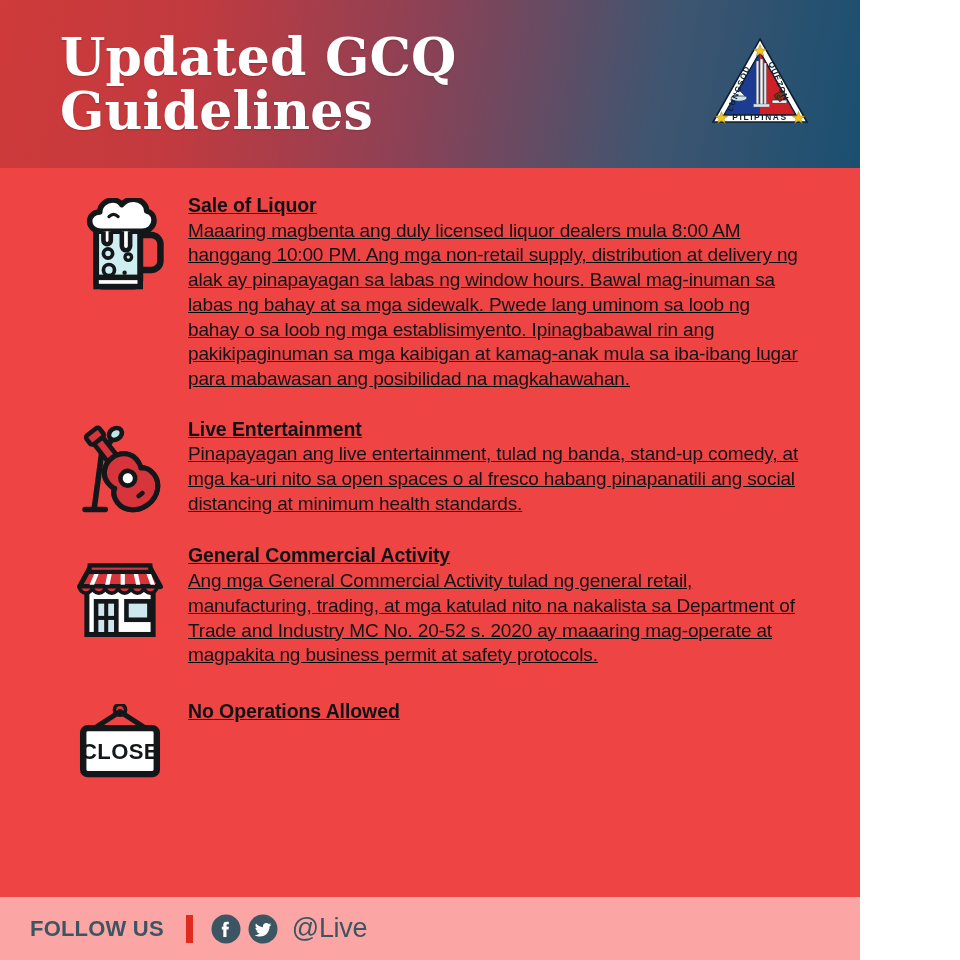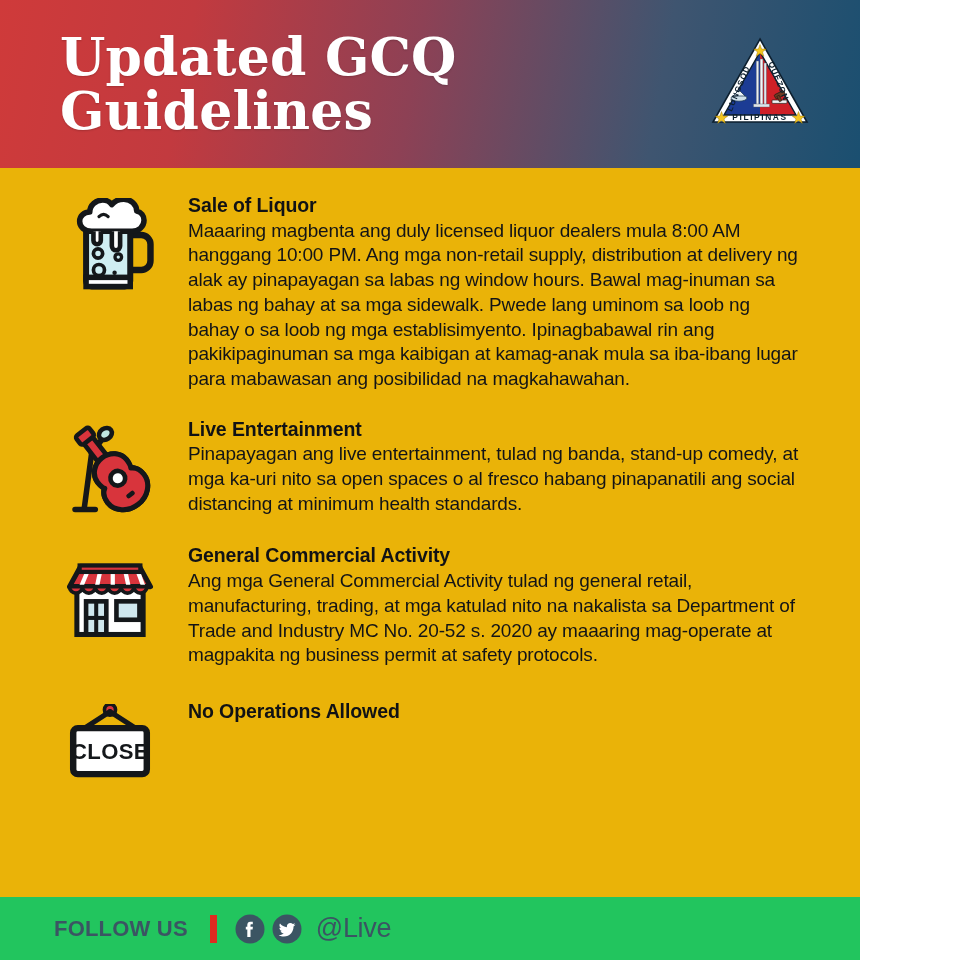--- a/index.html
+++ b/index.html
@@ -57,32 +57,34 @@
     flex: 0 0 auto;
     width: 104px;
     height: 104px;
     margin-right: 10px;
   }
 
   
   .content {
     flex: 1 1 auto;
     padding: 26px 50px 18px 64px;
-    background: #eab308;
+    background: #ef4444;
+    text-decoration: underline;
   }
 
   .section {
     display: flex;
     align-items: flex-start;
   }
 
   .section-icon {
     flex: 0 0 112px;
     width: 112px;
     display: flex;
+    justify-content: center;
     padding-top: 4px;
   }
 
   .section-body {
     flex: 1 1 auto;
     padding-left: 12px;
     padding-right: 6px;
   }
 
   .section-title {
@@ -105,24 +107,24 @@
 
   .sec-liquor   { margin-top: 0px; }
   .sec-live     { margin-top: 26px; }
   .sec-general  { margin-top: 28px; }
   .sec-noops    { margin-top: 32px; }
 
   
   .footer {
     flex: 0 0 63px;
     height: 63px;
-    background: #22c55e;
+    background: #fca5a5;
     display: flex;
     align-items: center;
-    padding-left: 54px;
+    padding-left: 30px;
     gap: 0;
   }
 
   .follow-label {
     font-weight: bold;
     font-size: 22px;
     letter-spacing: 0.2px;
     color: #3b5563;
     font-family: "Liberation Sans", sans-serif;
   }

